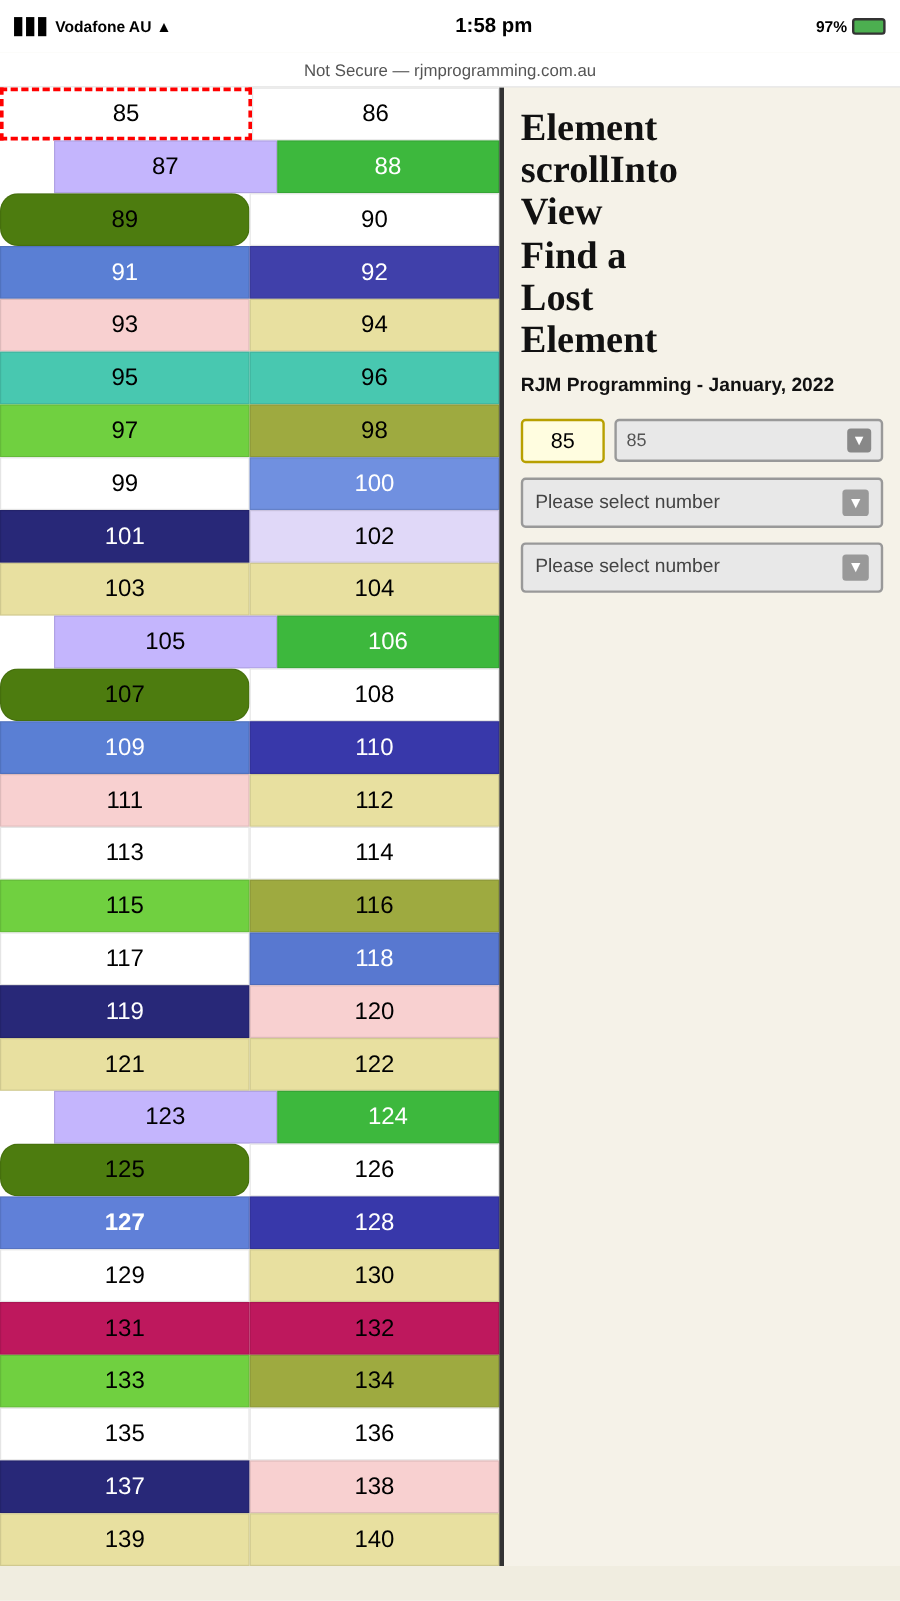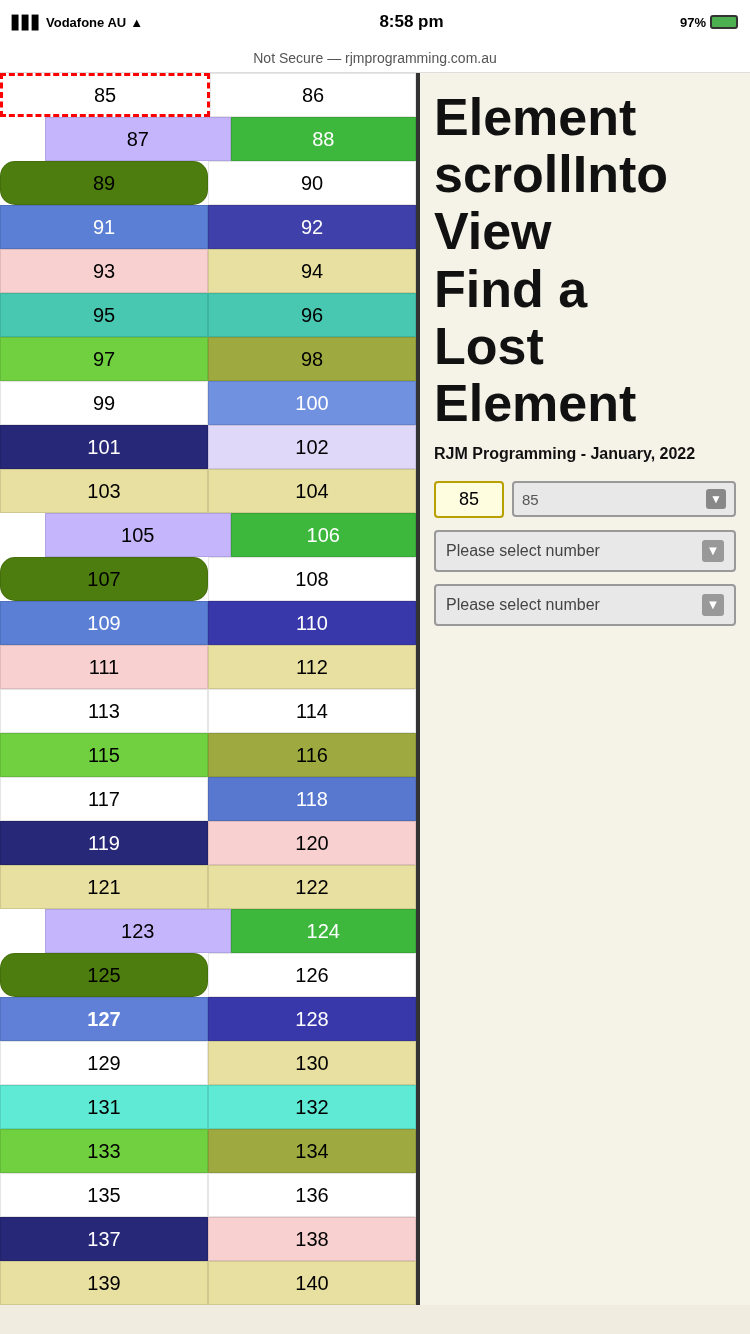--- a/index.html
+++ b/index.html
@@ -67,25 +67,26 @@
     }
 
     
     .right-panel {
       flex: 1;
       padding: 16px 14px;
       background: #f5f2e8;
     }
 
     .right-title {
-      font-size: 52px;
+      font-size: 32px;
       font-weight: 900;
       line-height: 1.1;
       color: #111;
       margin-bottom: 12px;
+      font-family: Liberation Serif, serif;
     }
 
     .right-subtitle {
       font-size: 16px;
       font-weight: 700;
       color: #111;
       margin-bottom: 16px;
       line-height: 1.3;
     }
 
@@ -173,32 +174,32 @@
     .c-yellow-light { background: #e8e0a0; }
     .c-teal { background: #48c8b0; }
     .c-green-bright { background: #70d040; }
     .c-olive { background: #9eaa40; }
     .c-blue-light { background: #7090e0; color: white; }
     .c-indigo { background: #3838aa; color: white; }
     .c-navy { background: #282878; color: white; }
     .c-lavender { background: #e0d8f8; }
     .c-blue2 { background: #6080d8; color: white; font-weight: bold; }
     .c-blue3 { background: #5878d0; color: white; }
-    .c-teal2 { background: #5eead4; }
+    .c-teal2 { background: #be185d; }
   </style>
 </head>
 <body>
 
 <div class="status-bar">
   <div class="status-left">
     <span>▋▋▋</span>
     <span>Vodafone AU</span>
     <span>▲</span>
   </div>
-  <div class="status-center">8:58 pm</div>
+  <div class="status-center">1:58 pm</div>
   <div class="status-right">
     <span>97%</span>
     <span class="battery-icon"></span>
   </div>
 </div>
 
 <div class="url-bar">
   <span>Not Secure — rjmprogramming.com.au</span>
 </div>
 

